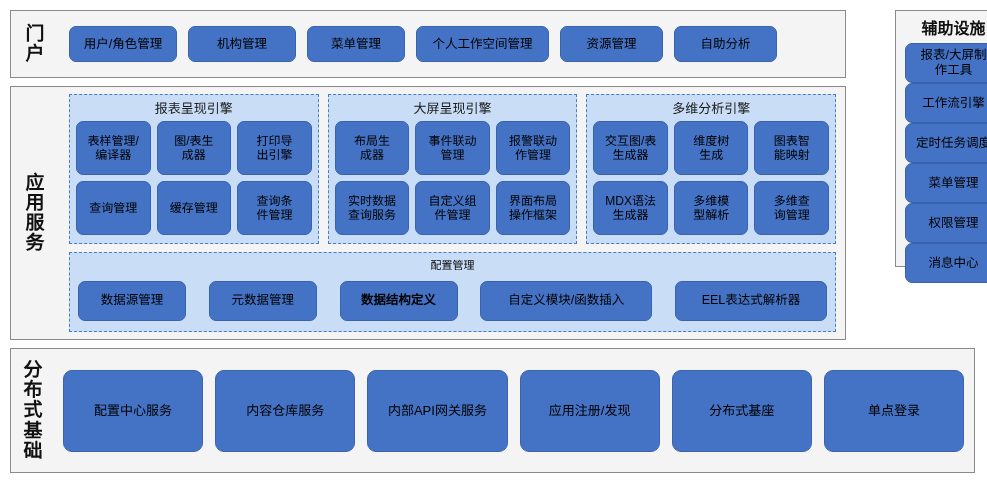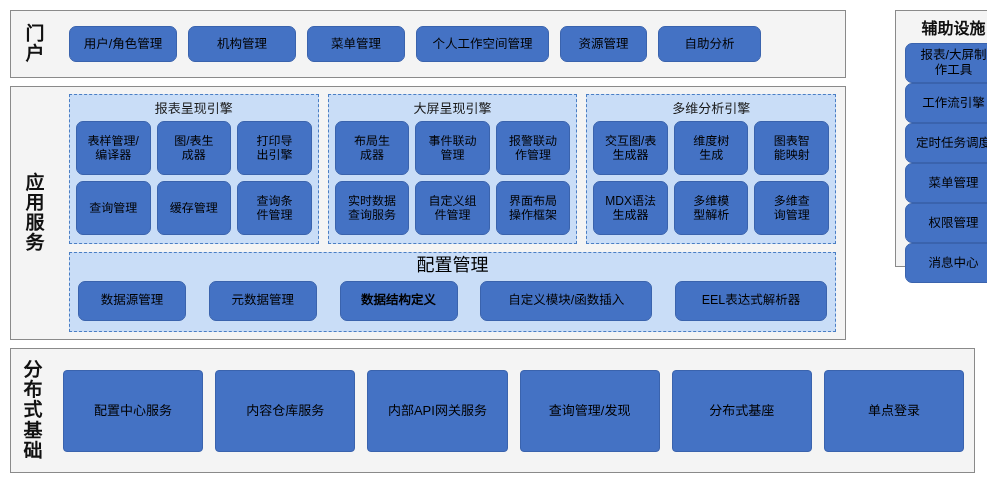--- a/index.html
+++ b/index.html
@@ -81,21 +81,21 @@
   }
   #portal-row .btn {
     height: 36px;
     font-size: 12.5px;
     padding: 0 6px;
   }
   .pw1 { width: 108px; }
   .pw2 { width: 108px; }
   .pw3 { width: 98px; }
   .pw4 { width: 133px; }
-  .pw5 { width: 87px; }
+  .pw5 { width: 103px; }
   .pw6 { width: 103px; }
 
   
   #app-panel {
     left: 10px; top: 86px; width: 836px; height: 254px;
   }
   #app-label { font-size: 19px; }
   #app-inner {
     position: absolute;
     left: 58px; top: 7px; right: 9px; bottom: 7px; border-radius: 21px;
@@ -141,21 +141,21 @@
     background: #c9ddf7;
     border: 1px dashed #4a7ec4;
     box-sizing: border-box;
     height: 80px;
     padding: 3px 8px 7px 8px;
     display: flex;
     flex-direction: column;
   }
   #config-title {
     text-align: center;
-    font-size: 18px;
+    font-size: 11px;
     height: 21px;
     line-height: 19px;
   }
   #config-row {
     flex: 1;
     display: flex;
     align-items: center;
     justify-content: space-between;
     gap: 22px;
   }
@@ -180,21 +180,21 @@
     left: 52px; top: 0; right: 10px; bottom: 0;
     display: flex;
     align-items: center;
     justify-content: space-between;
     gap: 12px;
   }
   #base-row .btn {
     height: 82px;
     flex: 1;
     font-size: 13px;
-    border-radius: 4px;
+    border-radius: 9px;
   }
 
   
   #aux-panel {
     left: 858px; top: 10px; width: 117px; height: 257px;
     padding: 4px 9px 6px 9px;
     display: flex;
     flex-direction: column;
     margin-left: 37px;
   }
@@ -316,21 +316,21 @@
         <span>分</span>
         <span>布</span>
         <span>式</span>
         <span>基</span>
         <span>础</span>
       </div>
     <div id="base-row">
         <div class="btn">配置中心服务</div>
         <div class="btn">内容仓库服务</div>
         <div class="btn">内部API网关服务</div>
-        <div class="btn">查询管理/发现</div>
+        <div class="btn">应用注册/发现</div>
         <div class="btn">分布式基座</div>
         <div class="btn">单点登录</div>
       </div>
   </div>
 
   <div class="panel" id="aux-panel">
     <div id="aux-title">辅助设施</div>
     <div id="aux-list">
         <div class="btn">报表/大屏制
 作工具</div>

